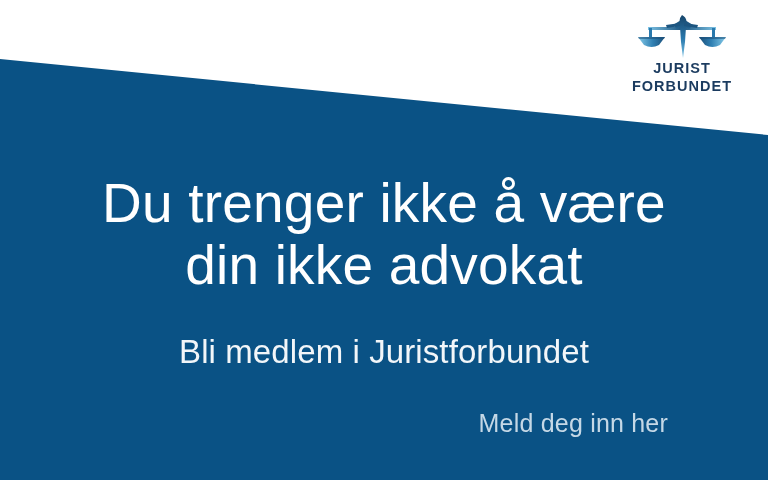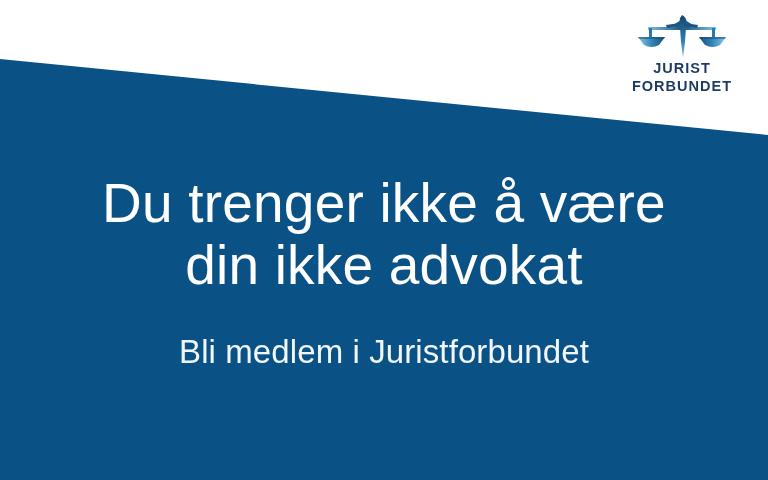--- a/index.html
+++ b/index.html
@@ -163,15 +163,16 @@
       <path d="M62 11 L48 9 L48 12 L61 14 Z" fill="#1d5580"></path>
     </svg>
     <span class="logo-word">JURIST</span>
     <span class="logo-word">FORBUNDET</span>
   </div>
 
   <div id="copy">
     <div class="headline-line" id="headline-line-1">Du trenger ikke å være</div>
     <div class="headline-line" id="headline-line-2">din ikke advokat</div>
     <div id="subheadline">Bli medlem i Juristforbundet</div>
+    <a id="cta-link" href="#">Meld deg inn her</a>
   </div>
 
 </div>
 
 </body></html>

